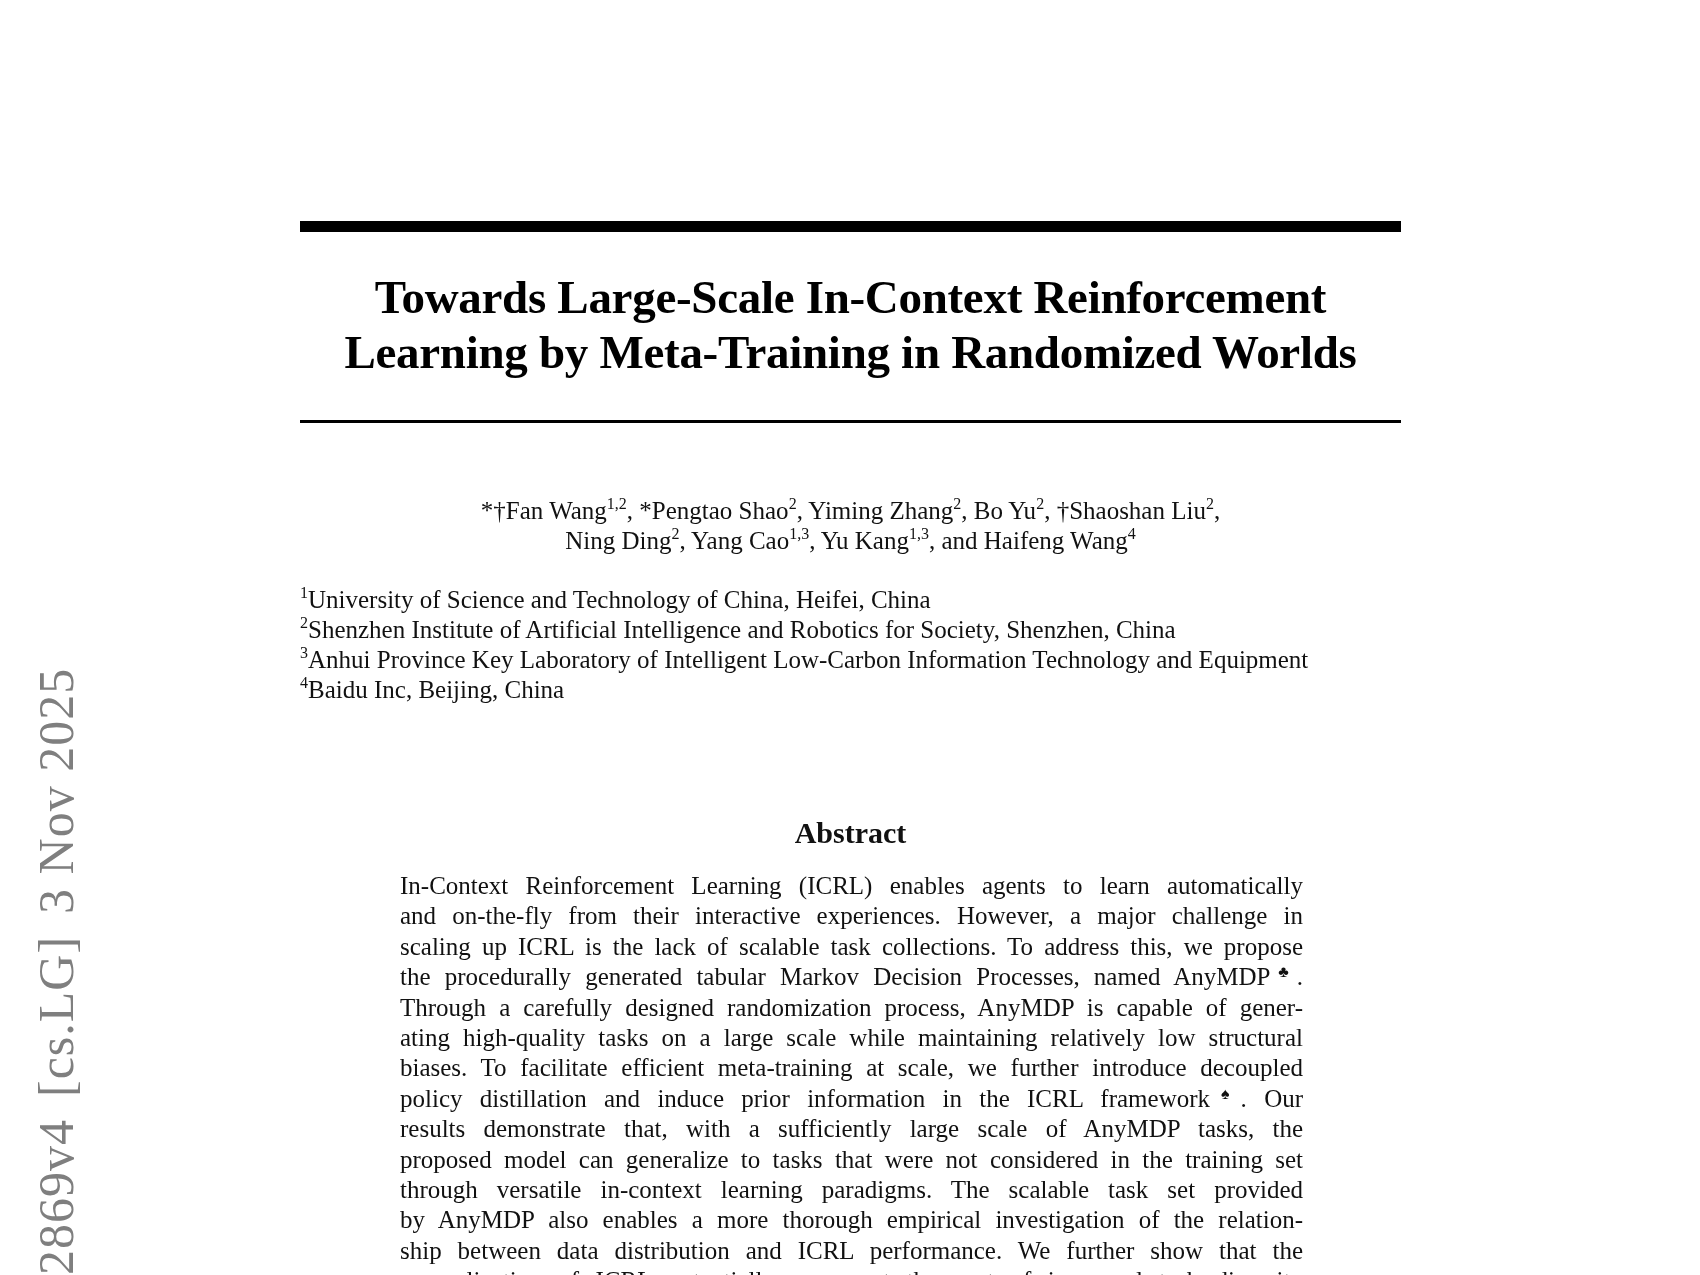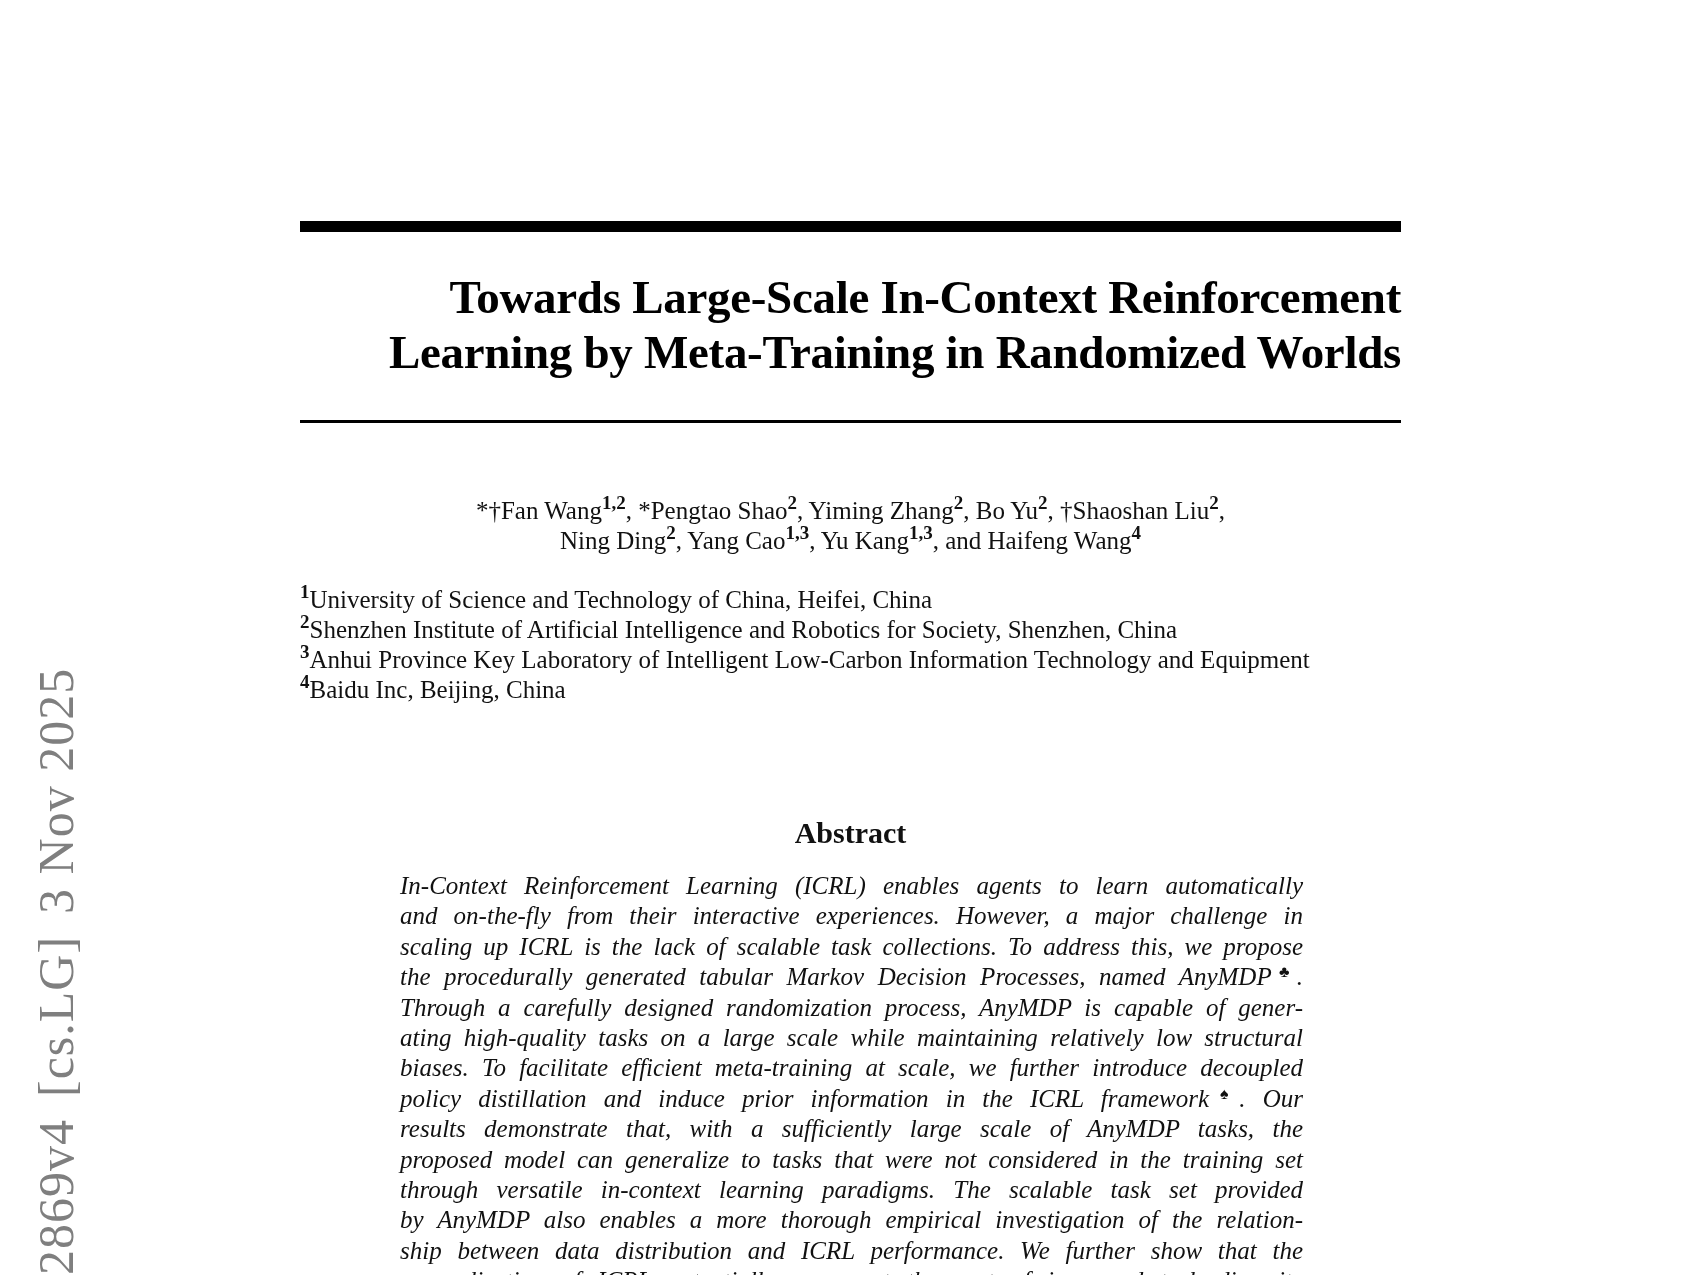--- a/index.html
+++ b/index.html
@@ -52,44 +52,43 @@
       top: 270px;
       width: 1101px;
       text-align: center;
       font-family: "Liberation Serif", serif;
       font-weight: bold;
       font-size: 47px;
       line-height: 55px;
       color: #000;
       letter-spacing: -0.3px;
     }
-    .title div { white-space: nowrap; text-align: right; }
+    .title div { white-space: nowrap; }
     .authors {
       position: absolute;
       left: 300px;
       top: 496px;
       width: 1101px;
       text-align: center;
       font-size: 25px;
       line-height: 30px;
     }
     .affils {
       position: absolute;
       left: 300px;
       top: 585px;
       width: 1101px;
       font-size: 25px;
       line-height: 30px;
     }
     .line { white-space: nowrap; }
     sup {
-      font-size: 19px;
+      font-size: 16px;
       vertical-align: 10px;
       line-height: 0;
-      font-weight: bold;
     }
     .abstract-heading {
       position: absolute;
       left: 300px;
       top: 796px;
       width: 1101px;
       text-align: center;
       font-weight: bold;
       font-size: 30px;
       line-height: 34px;
@@ -103,21 +102,20 @@
       font-size: 25px;
       line-height: 30.4px;
       text-align: justify;
     }
     .abstract-body .aline {
       display: block;
       white-space: nowrap;
       text-align: justify;
       text-align-last: justify;
       height: 30.4px;
-      font-style: italic;
     }
     .suit {
       font-size: 16px;
       vertical-align: 8px;
       line-height: 0;
     }
   </style>
 </head>
 <body>
 

